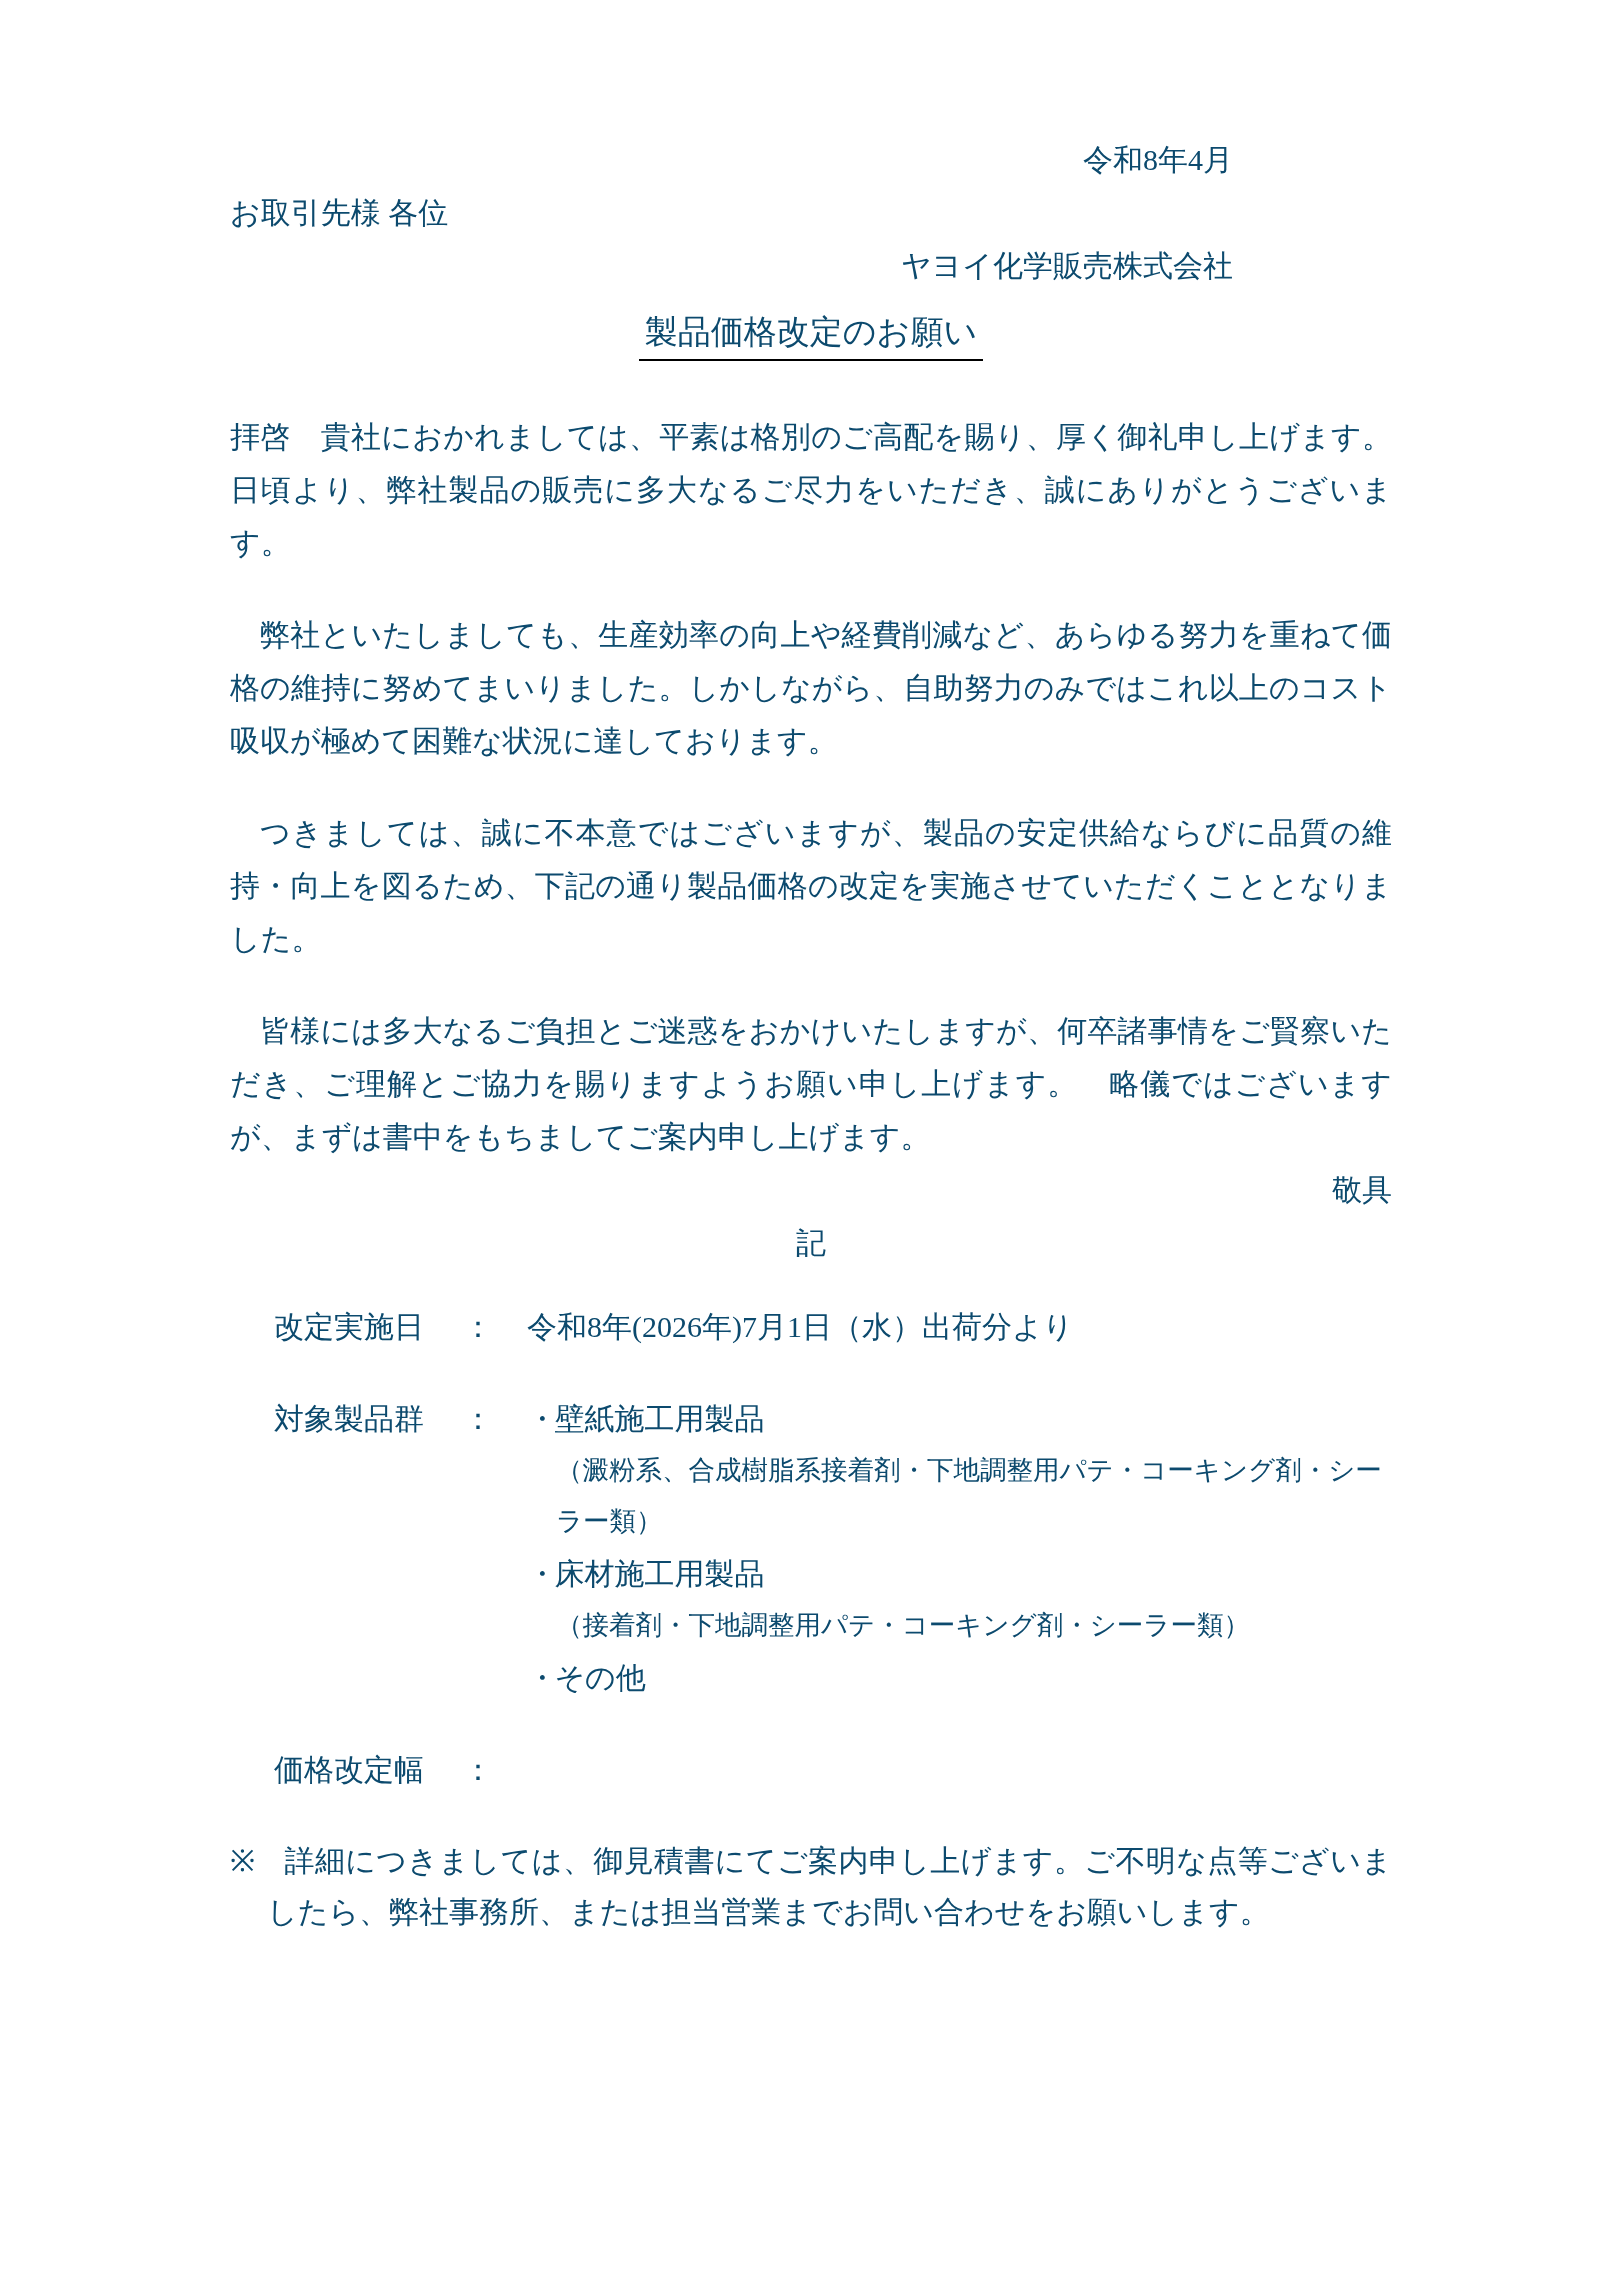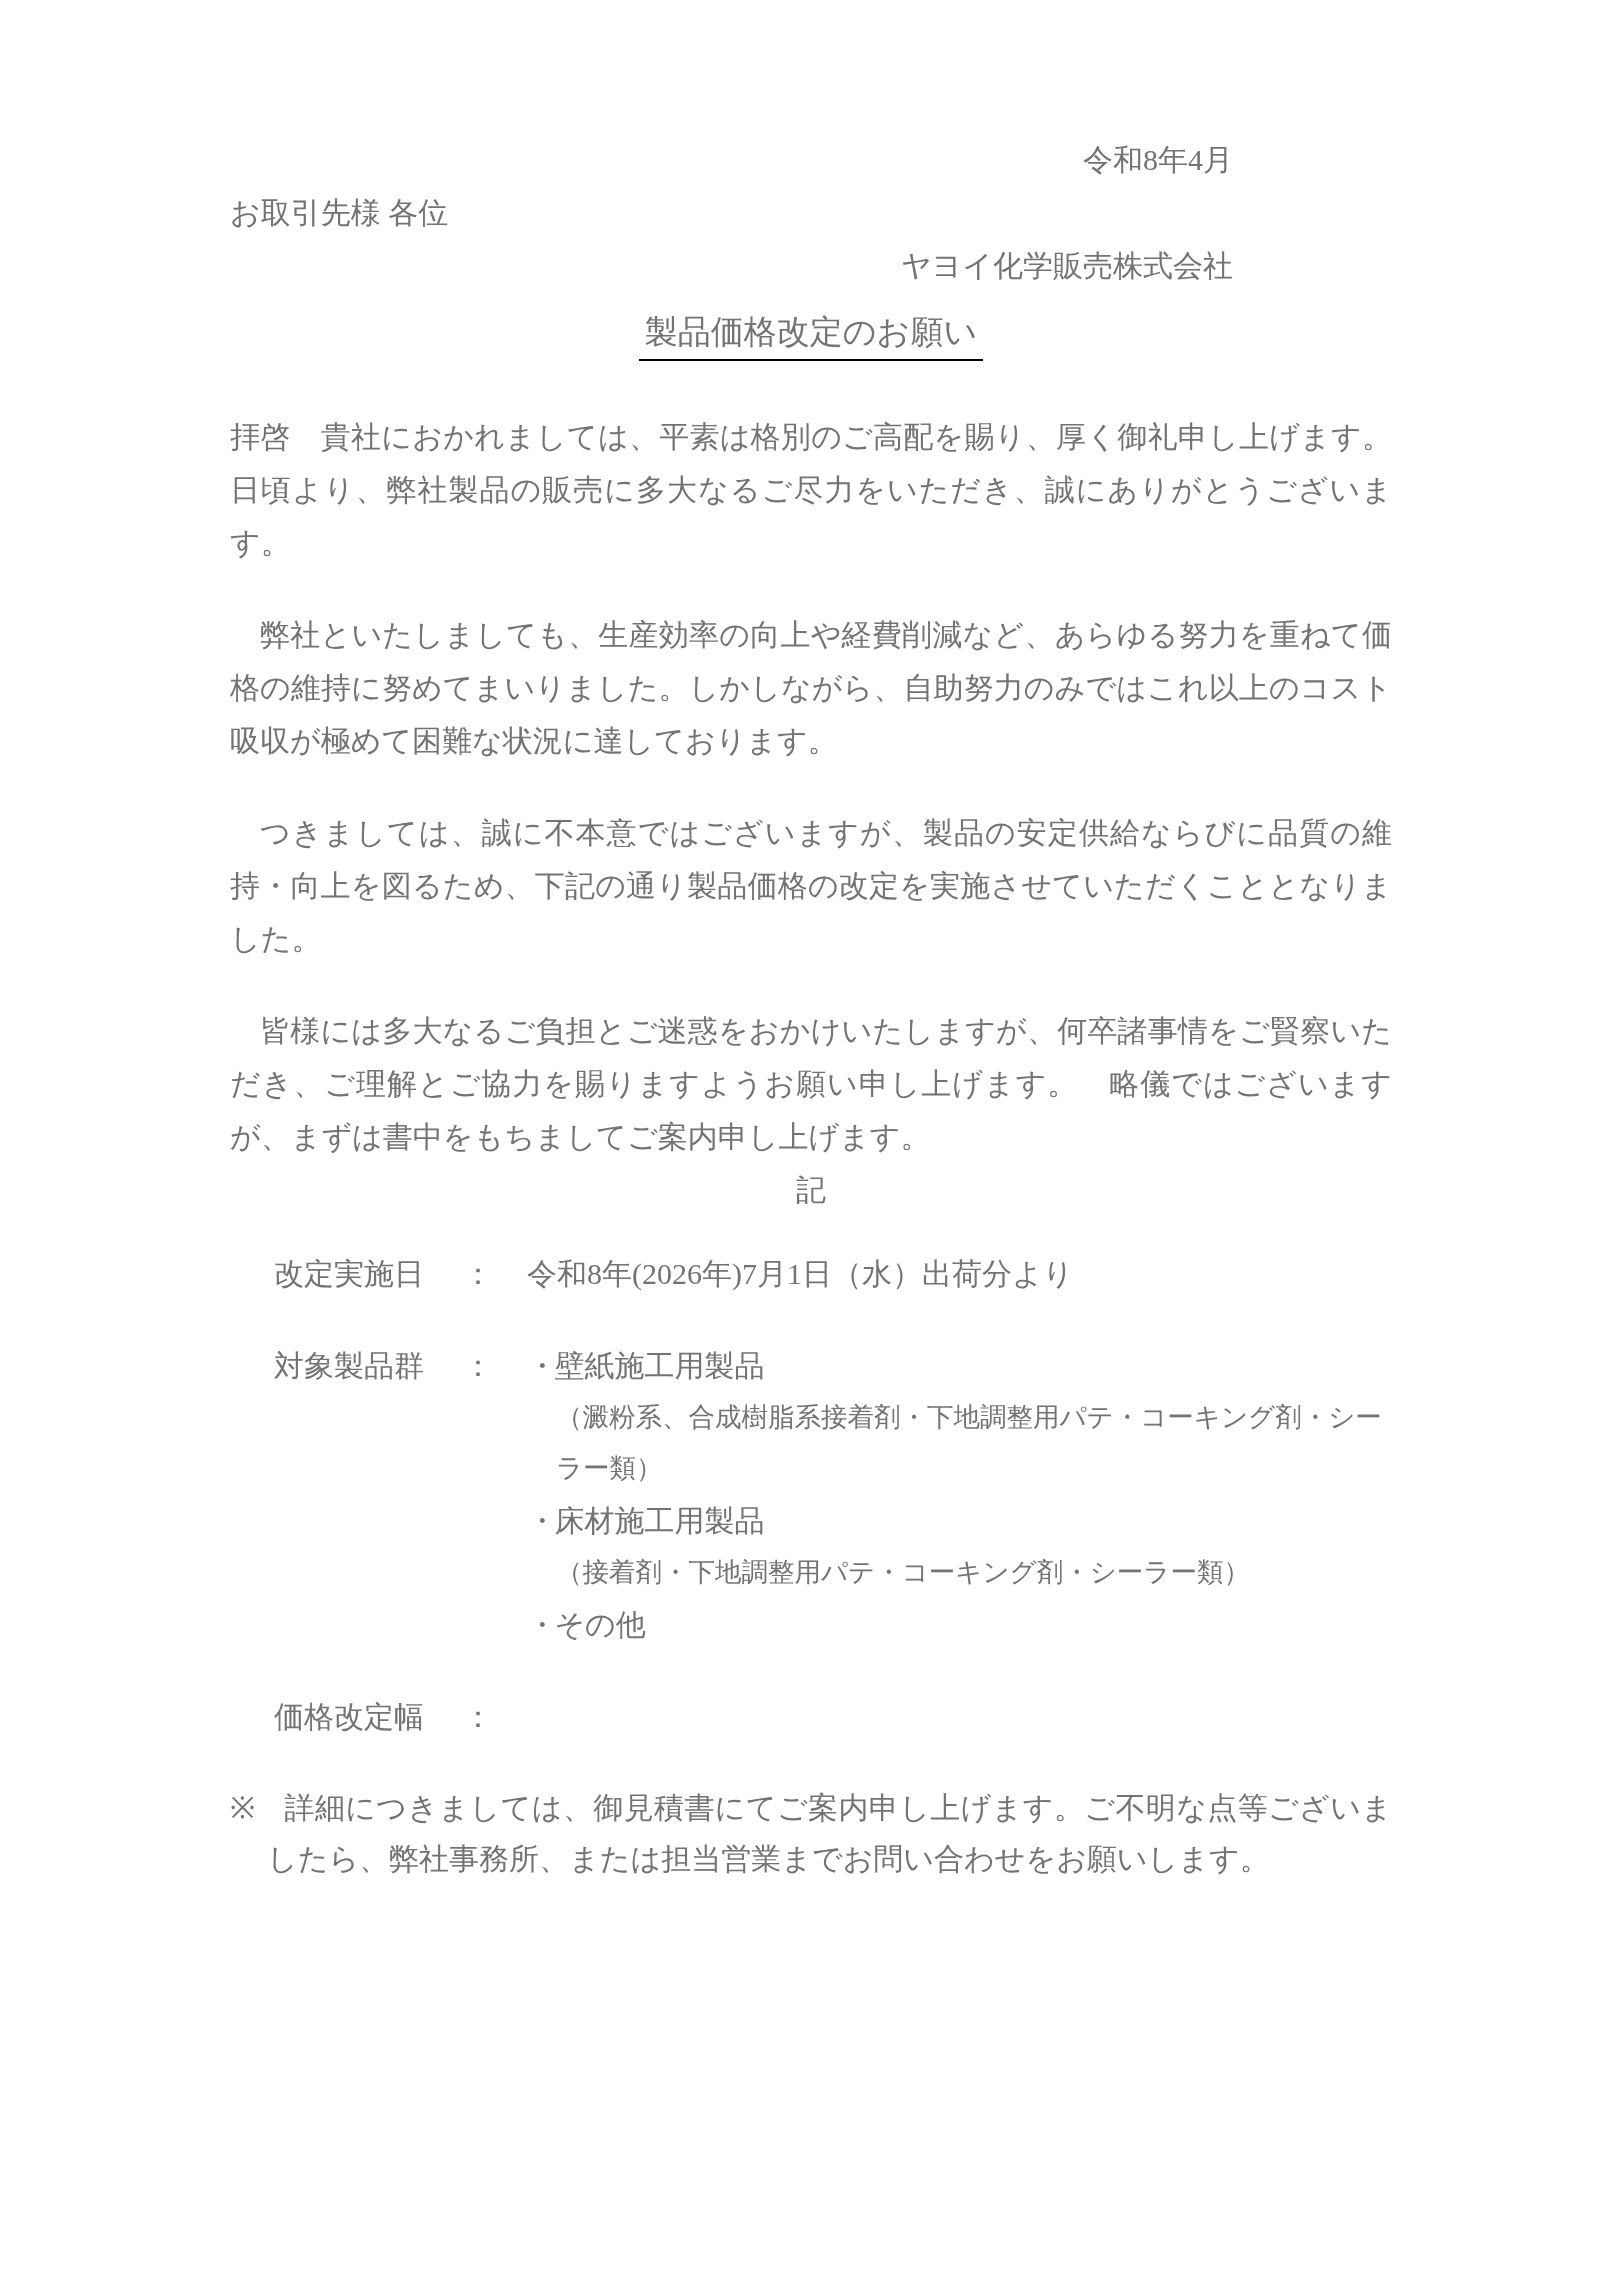--- a/index.html
+++ b/index.html
@@ -6,21 +6,21 @@
     margin: 0;
     padding: 0;
     background: #ffffff;
   }
   .page {
     position: relative;
     width: 1621px;
     height: 2293px;
     margin: 0 auto;
     background: #ffffff;
-    color: #737373;
+    color: #0c4a6e;
     font-family: "Liberation Serif", "DejaVu Serif", serif;
     font-size: 30px;
     line-height: 53px;
     box-sizing: border-box;
     padding: 133px 229px 0 230px;
     overflow: hidden;
   }
   .date-line {
     text-align: right;
     padding-right: 159px;
@@ -123,20 +123,21 @@
 
   <p class="para first">拝啓　貴社におかれましては、平素は格別のご高配を賜り、厚く御礼申し上げます。日頃より、弊社製品の販売に多大なるご尽力をいただき、誠にありがとうございます。</p>
 
 
   <p class="para indent">弊社といたしましても、生産効率の向上や経費削減など、あらゆる努力を重ねて価格の維持に努めてまいりました。しかしながら、自助努力のみではこれ以上のコスト吸収が極めて困難な状況に達しております。</p>
 
   <p class="para indent">つきましては、誠に不本意ではございますが、製品の安定供給ならびに品質の維持・向上を図るため、下記の通り製品価格の改定を実施させていただくこととなりました。</p>
 
   <p class="para indent">皆様には多大なるご負担とご迷惑をおかけいたしますが、何卒諸事情をご賢察いただき、ご理解とご協力を賜りますようお願い申し上げます。　略儀ではございますが、まずは書中をもちましてご案内申し上げます。</p>
 
+  <div class="closing">敬具</div>
 
   <div class="record">記</div>
 
   <div class="detail-row gap-first">
     <span class="dlabel">改定実施日</span>
     <span class="dcolon">：</span>
     <span class="dvalue">令和8年(2026年)7月1日（水）出荷分より</span>
   </div>
 
   <div class="detail-row gap">

